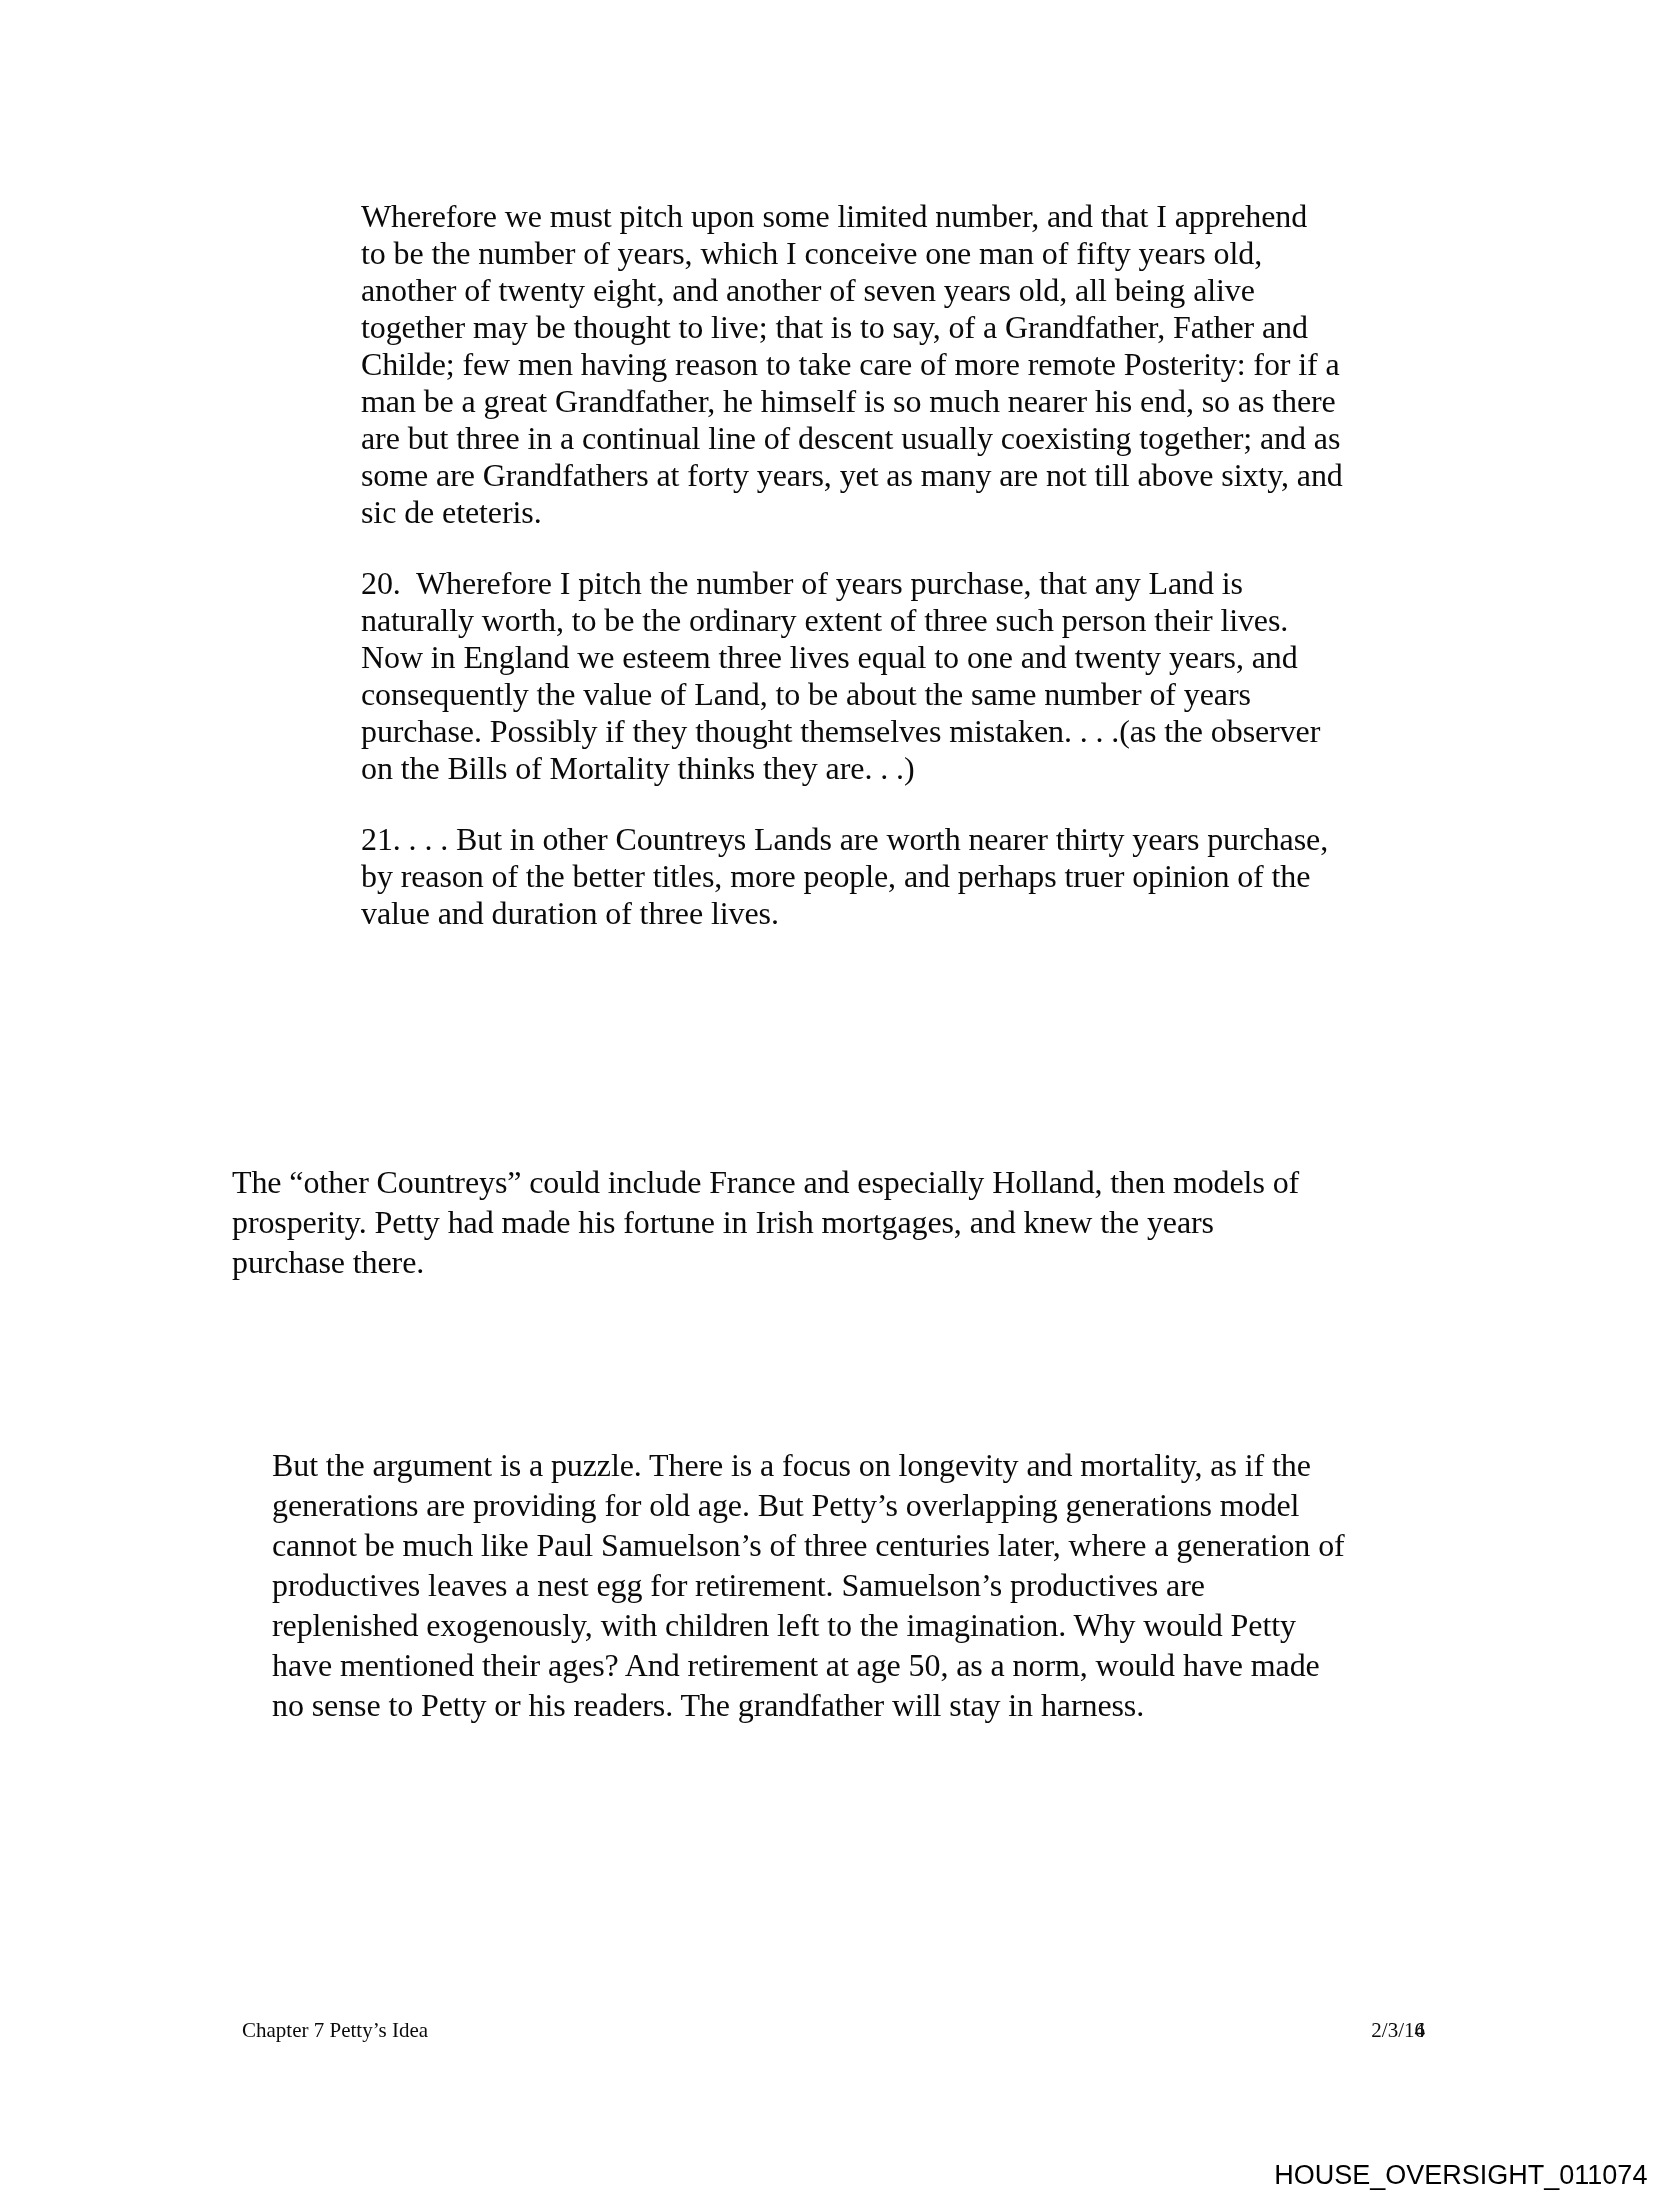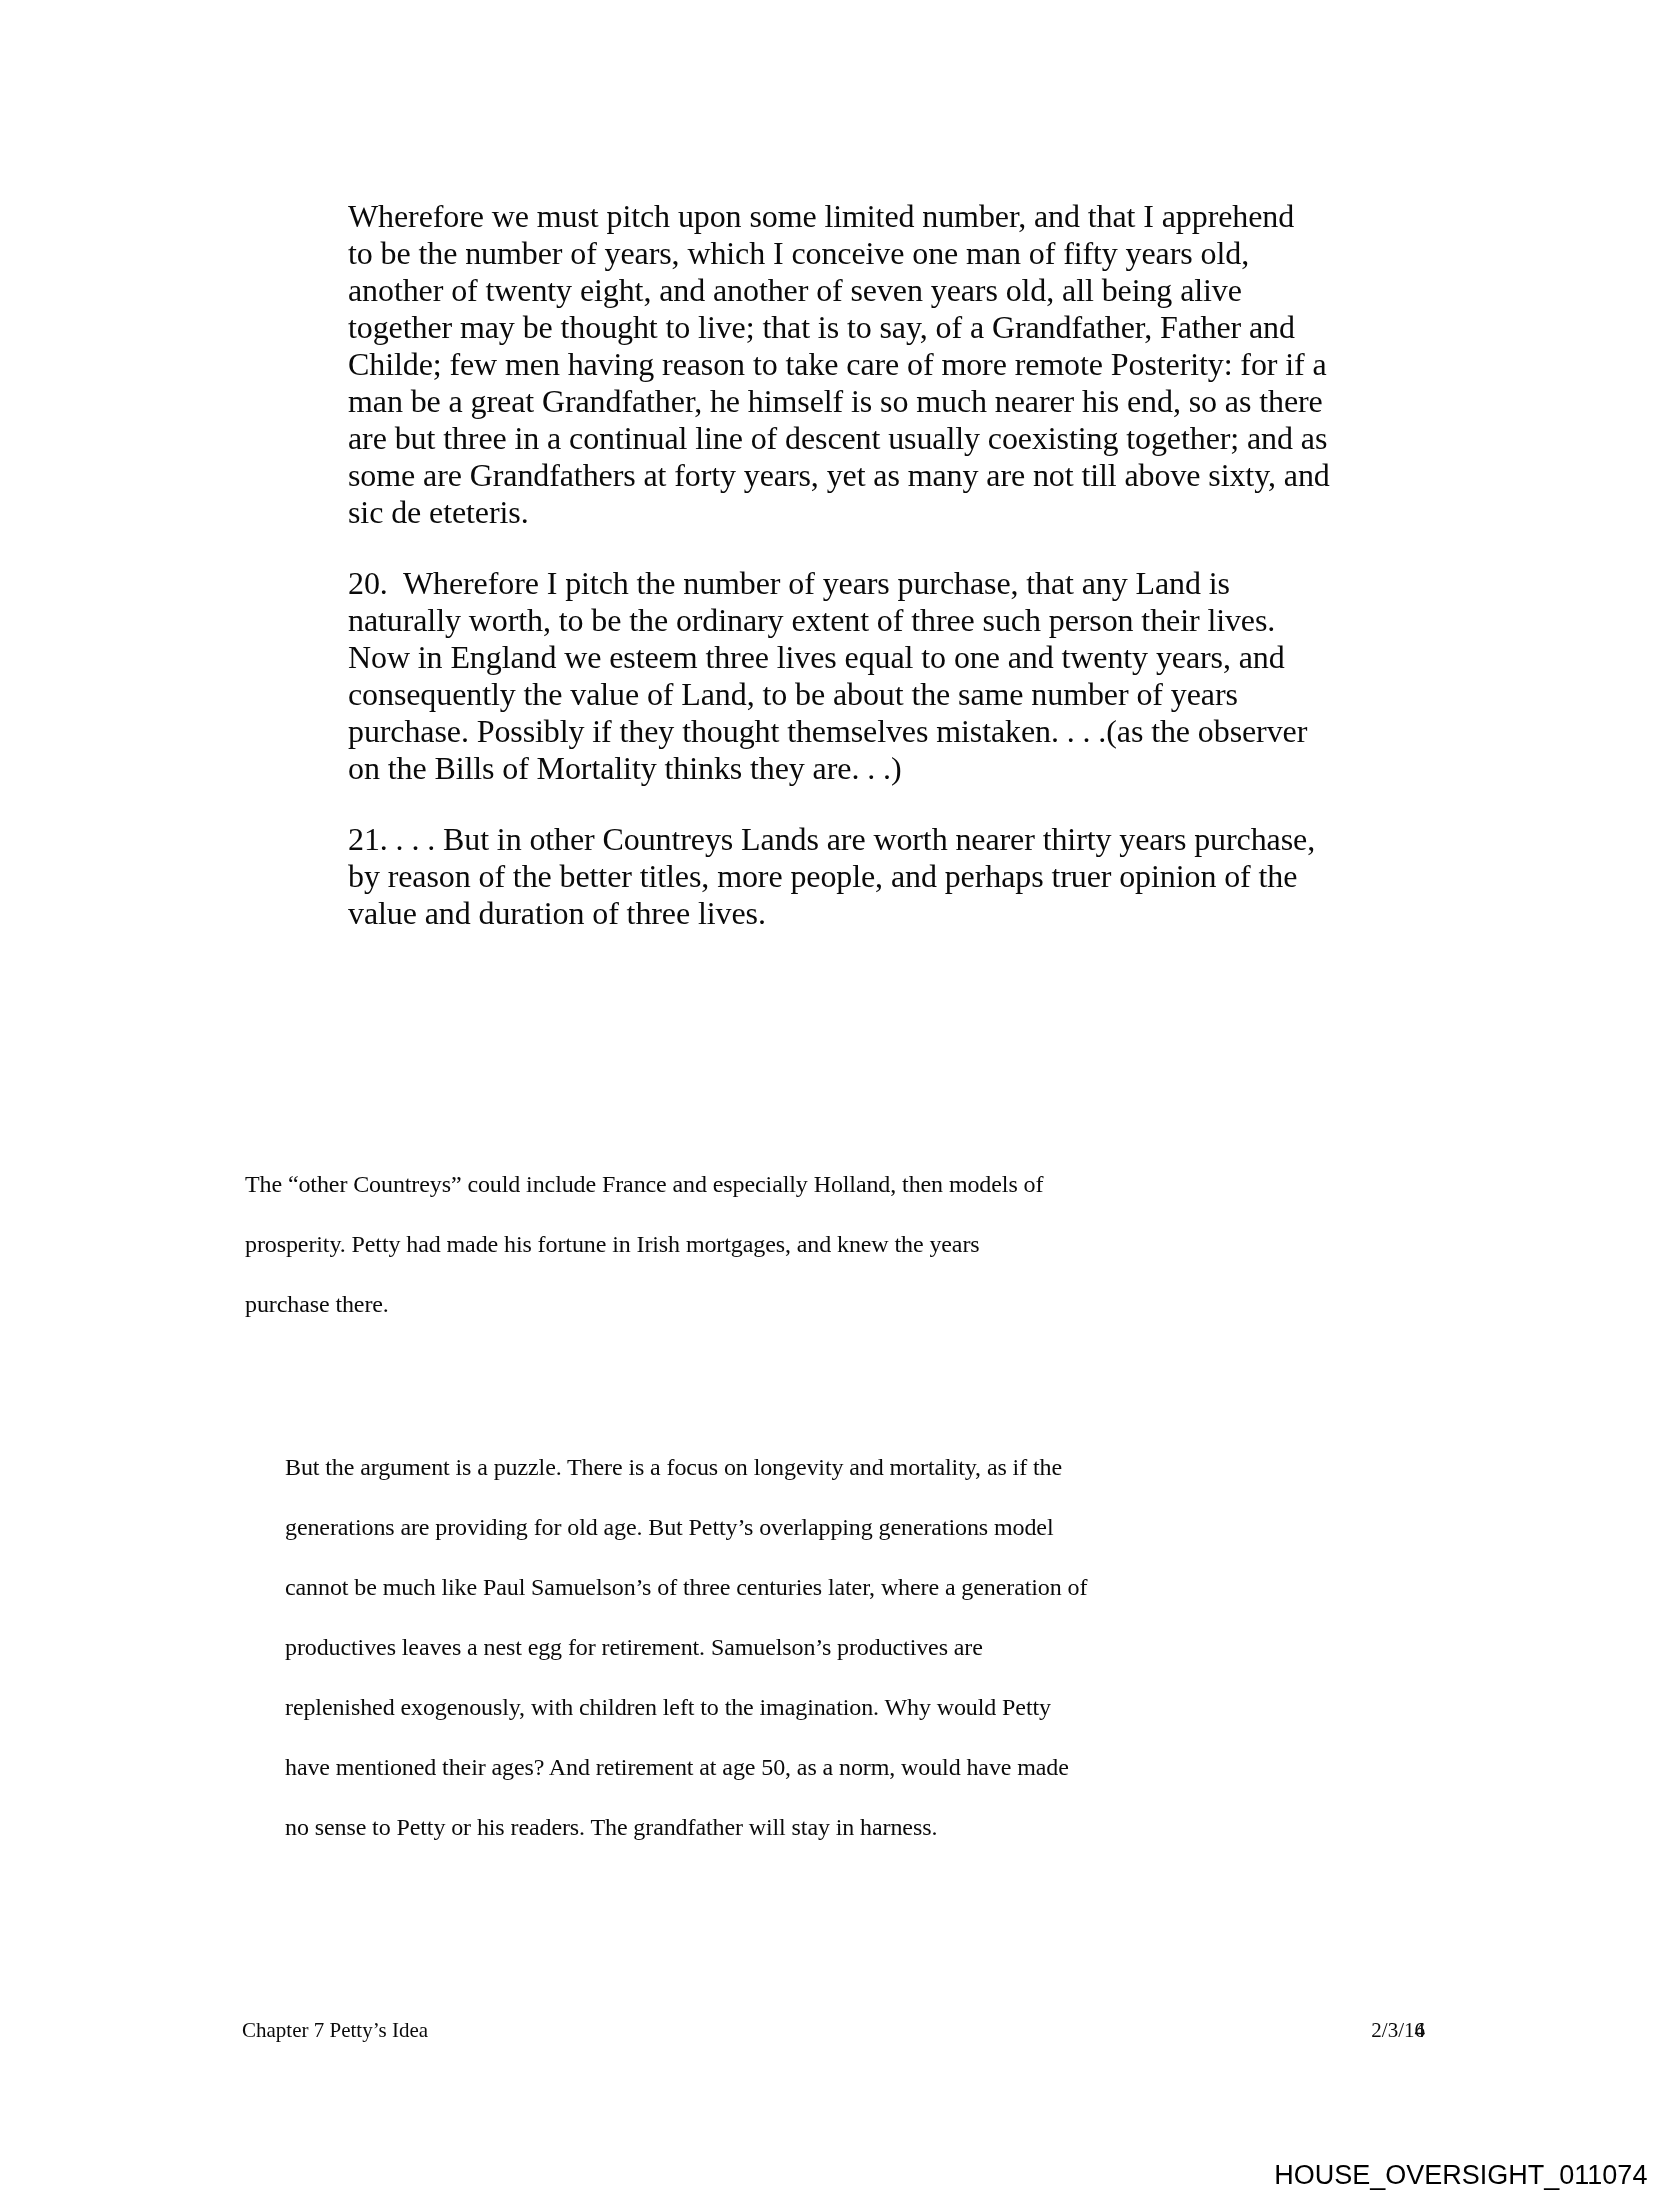--- a/index.html
+++ b/index.html
@@ -20,28 +20,28 @@
   .quote-block {
     position: absolute;
     left: 344px;
     top: 198px;
   }
   .quote-para {
     font-size: 32px;
     line-height: 37px;
     white-space: pre;
     letter-spacing: -0.1px;
-    margin: 0 0 34px 4px;
+    margin: 0 0 34px 17px;
   }
   
   .body-para {
     position: absolute;
-    left: 245px;
-    font-size: 24px;
-    line-height: 60px;
+    left: 232px;
+    font-size: 32px;
+    line-height: 40px;
     white-space: pre;
     letter-spacing: -0.1px;
   }
   .body-para-1 { top: 1130px; }
   .body-para-2 { top: 1413px; margin-left: 40px; }
   
   .footer {
     position: absolute;
     left: 242px;
     right: 244px;

